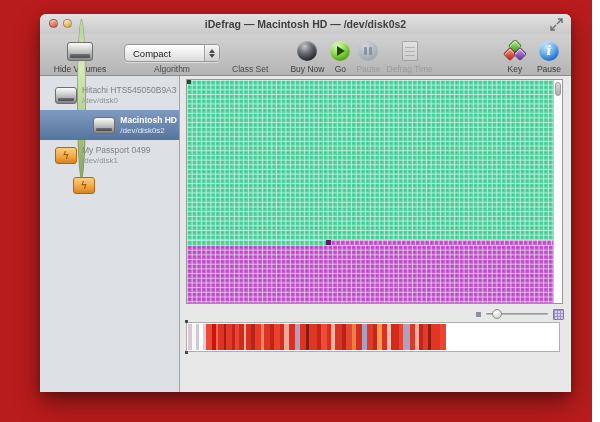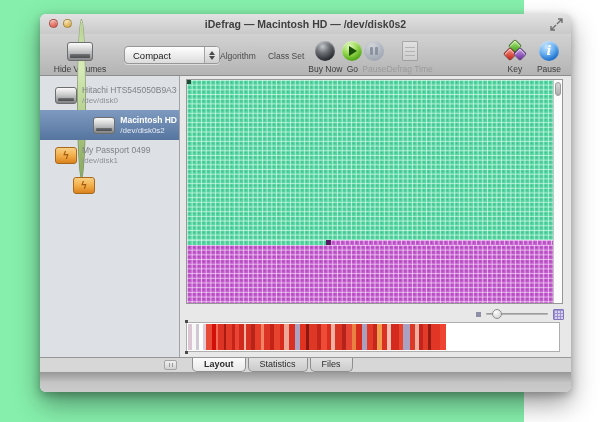--- a/index.html
+++ b/index.html
@@ -1,17 +1,17 @@
 <!DOCTYPE html>
 <html><head>
 <meta charset="utf-8">
 <style>
   * { margin:0; padding:0; box-sizing:border-box; }
   html,body { width:600px; height:422px; background:#ffffff; font-family:"Liberation Sans", sans-serif; overflow:hidden; }
-  .page { position:relative; width:524px; height:422px; background:#86efac; }
+  .page { position:relative; width:592px; height:422px; background:#b91c1c; }
 
   
   .window { position:absolute; left:40px; top:14px; width:531px; height:378px;
     border-radius:6px; background:#e8e8e8;
     box-shadow:0 12px 26px rgba(0,0,0,.38), 0 3px 8px rgba(0,0,0,.25);
     display:flex; flex-direction:column; }
 
   
   .titlebar { height:20px; flex:0 0 20px; border-radius:6px 6px 0 0;
     background:linear-gradient(#e2e2e2,#c9c9c9); position:relative; }
@@ -33,21 +33,21 @@
   .tblabel { font-size:8.5px; color:#3c3c3c; white-space:nowrap; line-height:10px; }
   .tbcell.disabled .tblabel { color:#9b9b9b; }
   .tbcell.disabled .iconbox { opacity:.42; filter:grayscale(35%); }
 
   .hv { width:64px; }
   .driveicon { width:26px; height:19px; border-radius:3px; border:1px solid #6e6e6e;
     background:linear-gradient(#fbfbfb,#d7d7d7 35%,#a9abad 72%,#86888a); position:relative; }
   .driveicon:after { content:""; position:absolute; left:2px; right:2px; bottom:2px; height:4px;
     border-radius:1px; background:linear-gradient(#707275,#4c4e50); }
 
-  .tbgroup { display:flex; align-items:center; height:38px; justify-content:flex-end; }
+  .tbgroup { display:flex; flex-direction:column; align-items:center; height:38px; justify-content:flex-end; }
   .dropdown { width:96px; height:18px; border:1px solid #979797; border-radius:4px;
     background:linear-gradient(#ffffff,#dcdcdc); display:flex; align-items:center; overflow:hidden;
     box-shadow:0 1px 0 rgba(255,255,255,.5); }
   .dropdown.small { width:88px; }
   .ddvalue { flex:1; font-size:9.5px; color:#222; padding-left:8px; white-space:nowrap; }
   .ddstepper { width:15px; height:100%; border-left:1px solid #a2a2a2;
     background:linear-gradient(#f5f5f5,#cfcfcf); display:flex; flex-direction:column;
     align-items:center; justify-content:center; gap:1px; }
   .arrow-up { width:0; height:0; border-left:3px solid transparent; border-right:3px solid transparent; border-bottom:4px solid #4a4a4a; }
   .arrow-dn { width:0; height:0; border-left:3px solid transparent; border-right:3px solid transparent; border-top:4px solid #4a4a4a; }
@@ -195,21 +195,21 @@
               <span class="arrow-dn"></span>
           </span>
         </div>
         <div class="grouplabel">Algorithm</div>
       </div>
 
       <div class="tbgroup" style="margin-left:12px">
         <div class="grouplabel">Class Set</div>
       </div>
 
-      <div id="tb-actions" style="display:flex; margin-left:4px">
+      <div id="tb-actions" style="display:flex; gap:6px; margin-left:22px">
           <div class="tbcell">
             <div class="iconbox">
               <span class="ic globe"></span>
             </div>
             <div class="tblabel">Buy Now</div>
           </div>
           <div class="tbcell">
             <div class="iconbox">
               <span class="ic go">
                 <span class="tri"></span>
@@ -315,26 +315,15 @@
         </div>
 
         <div class="overview">
           <span class="otick t"></span>
           <span class="otick b"></span>
           <div class="stripes" id="stripes" style="background: linear-gradient(to right, rgb(220, 198, 211) 0%, rgb(220, 198, 211) 1.1%, rgb(248, 247, 248) 1.1%, rgb(248, 247, 248) 2.2%, rgb(207, 201, 211) 2.2%, rgb(207, 201, 211) 3%, rgb(255, 255, 255) 3%, rgb(255, 255, 255) 4.1%, rgb(227, 204, 214) 4.1%, rgb(227, 204, 214) 4.9%, rgb(232, 74, 56) 4.9%, rgb(232, 74, 56) 6.5%, rgb(211, 15, 10) 6.5%, rgb(211, 15, 10) 7.6%, rgb(239, 106, 85) 7.6%, rgb(239, 106, 85) 8.1%, rgb(221, 51, 37) 8.1%, rgb(221, 51, 37) 9.7%, rgb(168, 28, 18) 9.7%, rgb(168, 28, 18) 10.2%, rgb(226, 58, 40) 10.2%, rgb(226, 58, 40) 11.8%, rgb(198, 35, 24) 11.8%, rgb(198, 35, 24) 12.6%, rgb(234, 69, 52) 12.6%, rgb(234, 69, 52) 13.9%, rgb(208, 42, 28) 13.9%, rgb(208, 42, 28) 15%, rgb(242, 180, 164) 15%, rgb(242, 180, 164) 15.8%, rgb(217, 49, 33) 15.8%, rgb(217, 49, 33) 17.1%, rgb(183, 36, 26) 17.1%, rgb(183, 36, 26) 18.2%, rgb(230, 60, 42) 18.2%, rgb(230, 60, 42) 19.8%, rgb(238, 133, 102) 19.8%, rgb(238, 133, 102) 20.6%, rgb(220, 53, 38) 20.6%, rgb(220, 53, 38) 22.2%, rgb(195, 34, 23) 22.2%, rgb(195, 34, 23) 23.3%, rgb(232, 67, 47) 23.3%, rgb(232, 67, 47) 24.9%, rgb(213, 44, 30) 24.9%, rgb(213, 44, 30) 26%, rgb(239, 168, 151) 26%, rgb(239, 168, 151) 27.3%, rgb(217, 48, 35) 27.3%, rgb(217, 48, 35) 28.9%, rgb(170, 163, 196) 28.9%, rgb(170, 163, 196) 30.2%, rgb(224, 51, 34) 30.2%, rgb(224, 51, 34) 31.8%, rgb(140, 23, 16) 31.8%, rgb(140, 23, 16) 32.6%, rgb(221, 55, 38) 32.6%, rgb(221, 55, 38) 34.8%, rgb(194, 37, 26) 34.8%, rgb(194, 37, 26) 35.9%, rgb(239, 76, 56) 35.9%, rgb(239, 76, 56) 37.5%, rgb(216, 46, 31) 37.5%, rgb(216, 46, 31) 38.6%, rgb(240, 179, 163) 38.6%, rgb(240, 179, 163) 39.7%, rgb(218, 52, 36) 39.7%, rgb(218, 52, 36) 41.6%, rgb(181, 35, 26) 41.6%, rgb(181, 35, 26) 42.7%, rgb(230, 68, 52) 42.7%, rgb(230, 68, 52) 44.3%, rgb(233, 129, 66) 44.3%, rgb(233, 129, 66) 45.4%, rgb(214, 45, 31) 45.4%, rgb(214, 45, 31) 47%, rgb(169, 160, 191) 47%, rgb(169, 160, 191) 48.3%, rgb(226, 58, 41) 48.3%, rgb(226, 58, 41) 49.9%, rgb(199, 38, 27) 49.9%, rgb(199, 38, 27) 51%, rgb(239, 158, 79) 51%, rgb(239, 158, 79) 52.3%, rgb(219, 49, 35) 52.3%, rgb(219, 49, 35) 53.9%, rgb(242, 192, 178) 53.9%, rgb(242, 192, 178) 55%, rgb(211, 42, 29) 55%, rgb(211, 42, 29) 56.9%, rgb(232, 69, 47) 56.9%, rgb(232, 69, 47) 58.2%, rgb(170, 162, 194) 58.2%, rgb(170, 162, 194) 60.1%, rgb(220, 56, 40) 60.1%, rgb(220, 56, 40) 61.4%, rgb(240, 176, 160) 61.4%, rgb(240, 176, 160) 62.5%, rgb(195, 36, 27) 62.5%, rgb(195, 36, 27) 63.6%, rgb(227, 59, 42) 63.6%, rgb(227, 59, 42) 64.9%, rgb(150, 27, 18) 64.9%, rgb(150, 27, 18) 65.7%, rgb(225, 53, 37) 65.7%, rgb(225, 53, 37) 68.1%, rgb(238, 67, 49) 68.1%, rgb(238, 67, 49) 69.7%, rgb(255, 255, 255) 69.7%, rgb(255, 255, 255) 100%);"></div>
         </div>
       </div>
     </div>
 
-    <div class="footer">
-      <div class="tabstrip">
-        <div class="grip"></div>
-        <div class="tabs" id="tabs">
-            <div class="tab sel">Layout</div>
-            <div class="tab">Statistics</div>
-            <div class="tab">Files</div>
-          </div>
-      </div>
-      <div class="bottombar"></div>
-    </div>
 
   </div>
 </div>
 
 </body></html>

